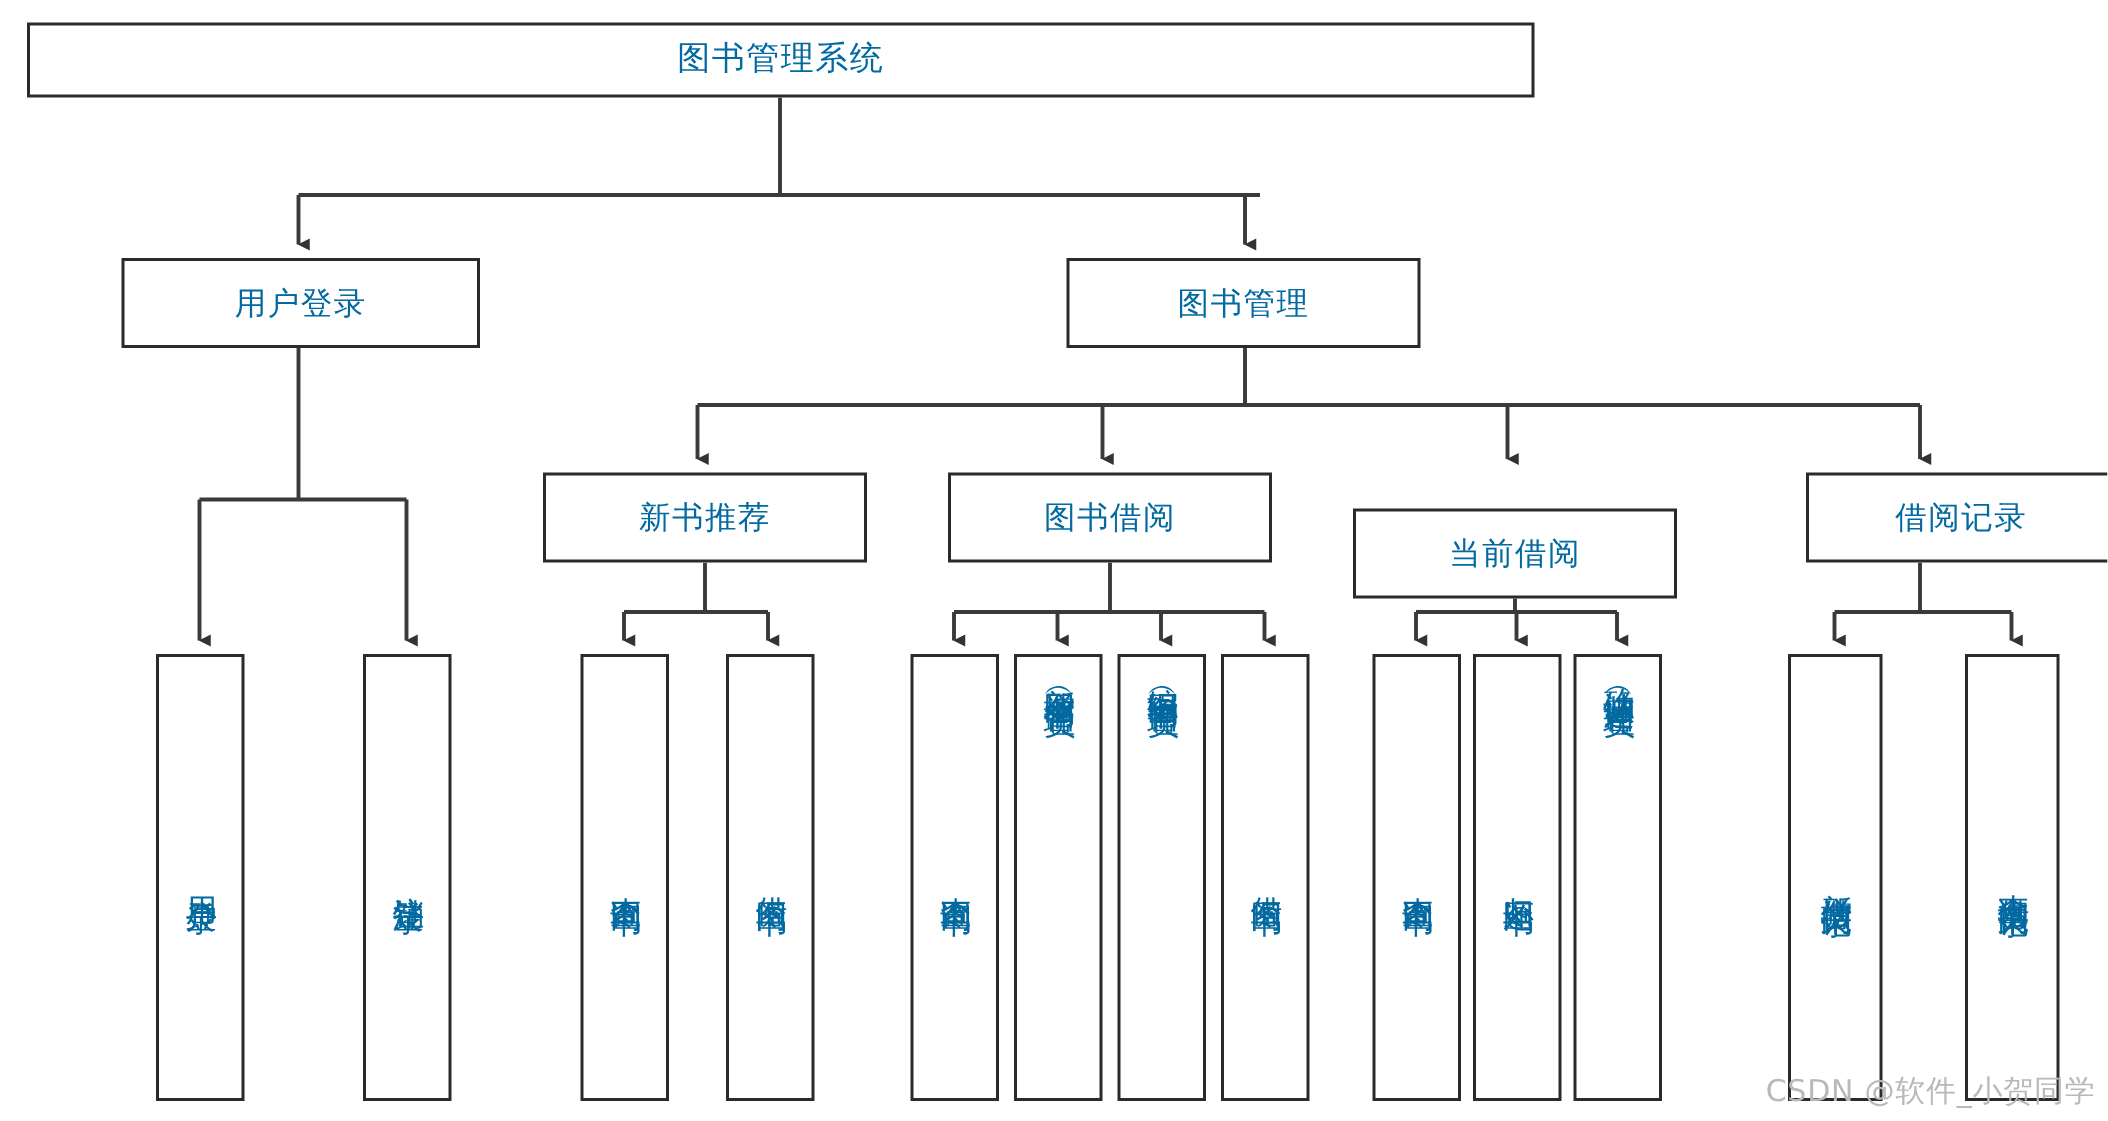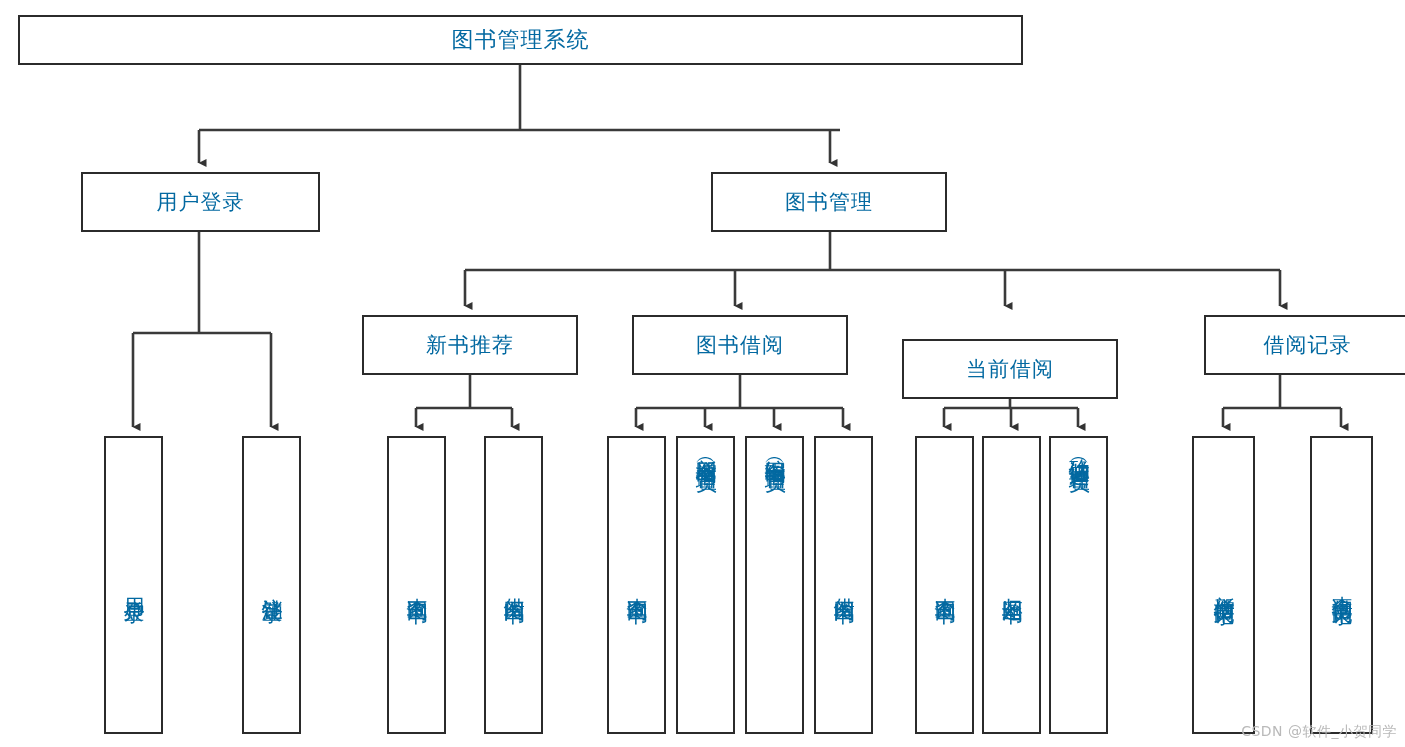--- a/index.html
+++ b/index.html
@@ -68,21 +68,21 @@
     max-height: 292px;
   }
   .level-4.center-text {
     align-items: center;
     padding-top: 0;
   }
   .watermark {
     position: absolute;
     right: 8px;
     bottom: 6px;
-    font-size: 14px;
+    font-size: 20px;
     color: #b9b9b9;
     letter-spacing: 0.5px;
     white-space: nowrap;
     z-index: 5;
     font-family: "DejaVu Sans", "Liberation Sans", sans-serif;
   }
 </style>
 </head>
 <body>
 

